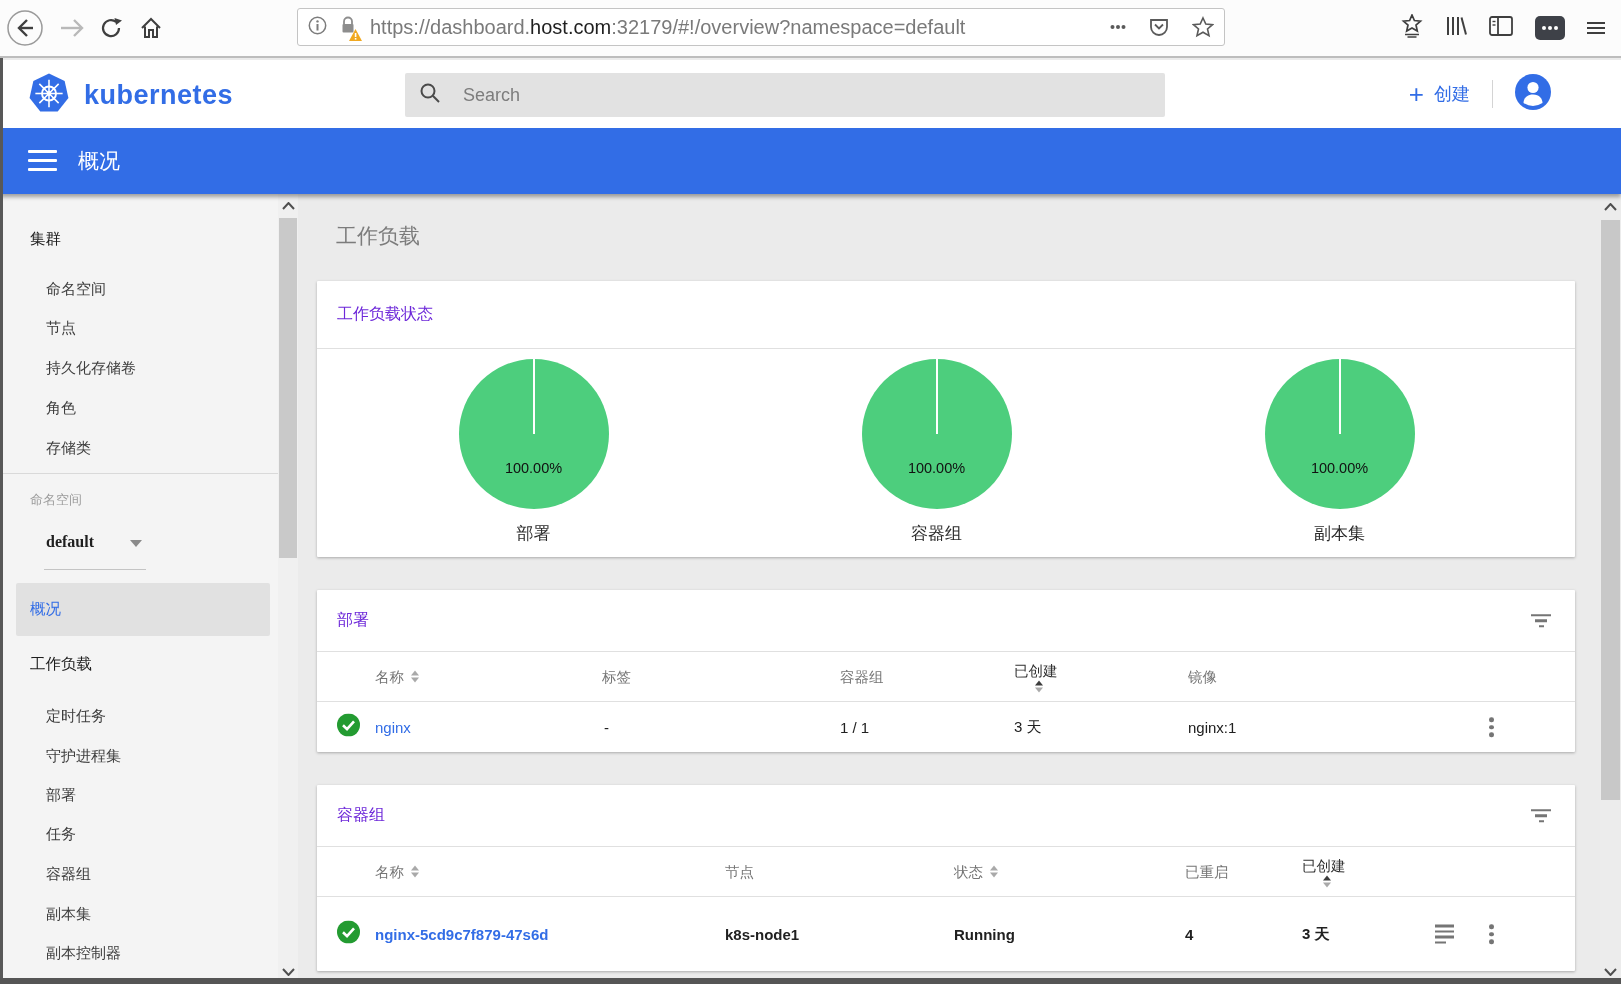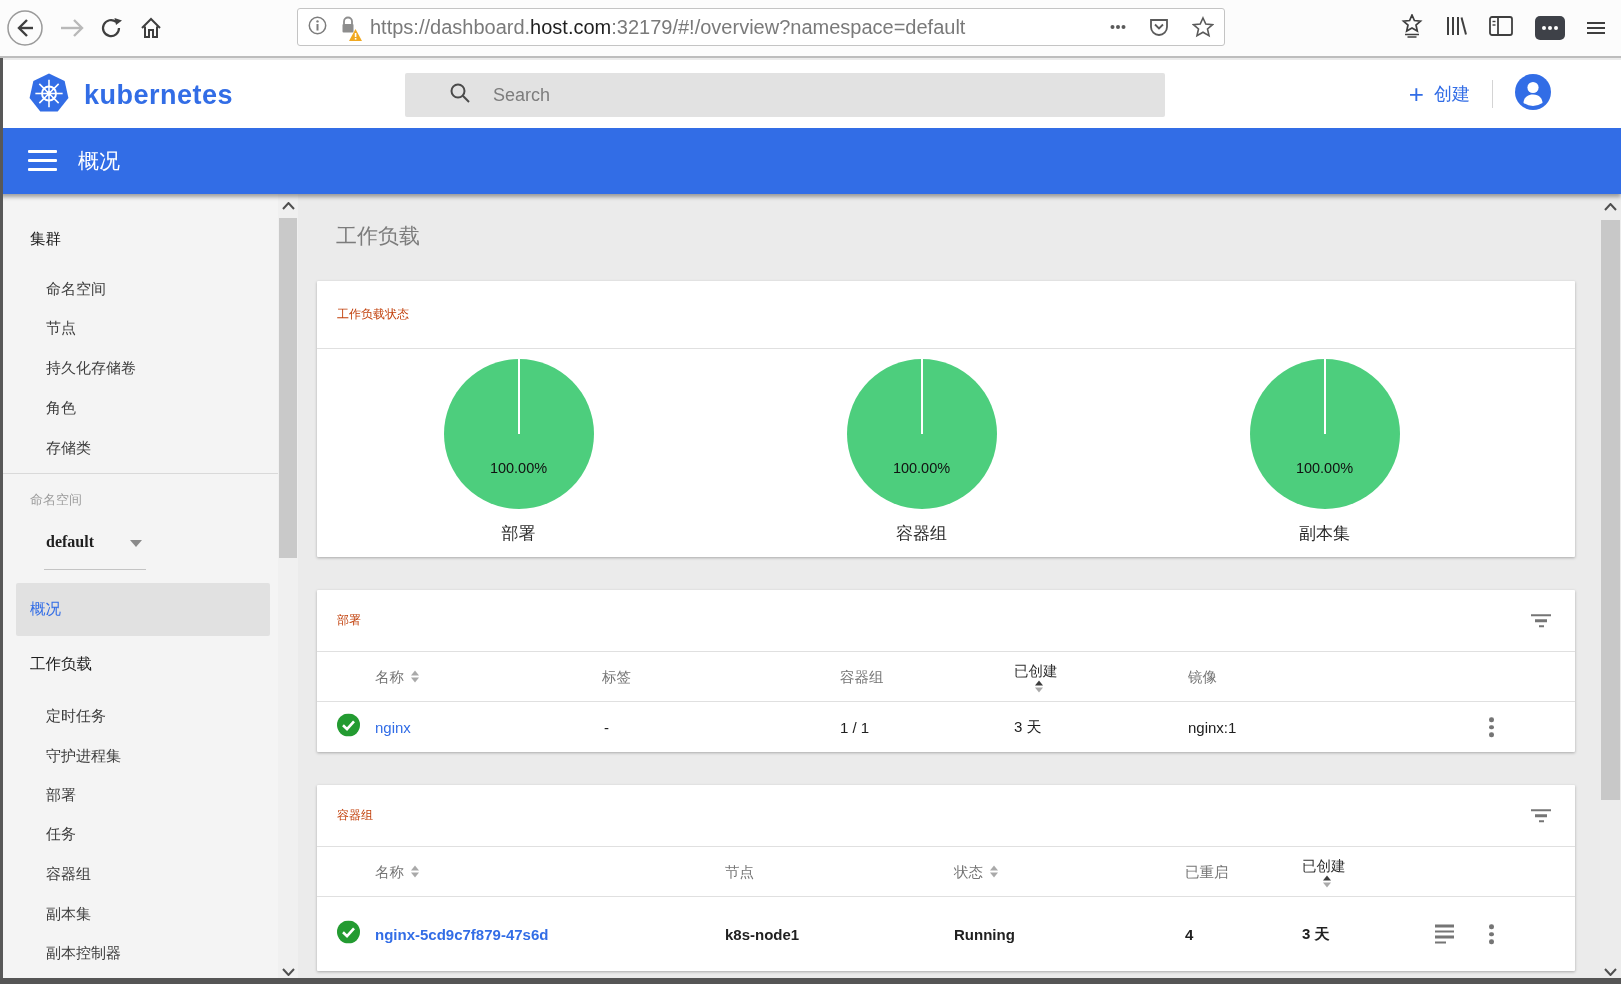--- a/index.html
+++ b/index.html
@@ -17,21 +17,21 @@
   .page-action { margin-left:22px; display:flex; align-items:center; }
   .chrome-right { position:absolute; right:16px; top:0; height:56px; display:flex; align-items:center; gap:22px; }
   .badge-dark { width:30px; height:24px; background:#3e4148; border-radius:5px; display:flex; align-items:center; justify-content:center; gap:2px; }
   .badge-dark i { width:4px; height:4px; border-radius:50%; background:#fff; display:block; }
   .burger span { display:block; width:18px; height:2px; background:#3f3f3f; margin:3px 0; }
 
   
   .appheader { position:absolute; left:0; top:60px; width:1621px; height:68px; background:#fff; z-index:30; }
   .brand { position:absolute; left:28px; top:13px; display:flex; align-items:center; gap:14px; }
   .brand-name { font-size:27px; font-weight:bold; color:#326de6; letter-spacing:0.5px; }
-  .searchbox { position:absolute; left:405px; top:13px; width:760px; height:44px; background:#e2e2e2; border-radius:2px; display:flex; align-items:center; padding-left:44px; }
+  .searchbox { position:absolute; left:405px; top:13px; width:760px; height:44px; background:#e2e2e2; border-radius:2px; display:flex; align-items:center; padding-left:14px; }
   .searchbox input { border:none; outline:none; background:transparent; margin-left:22px; font-size:18px; color:#424242; width:600px; font-family:"Liberation Sans",sans-serif; }
   .searchbox input::placeholder { color:#7d7d7d; }
   .header-right { position:absolute; right:70px; top:0; height:68px; display:flex; align-items:center; gap:22px; }
   .create-btn { display:flex; align-items:center; gap:10px; color:#326de6; cursor:pointer; }
   .create-plus { font-size:26px; font-weight:400; line-height:20px; }
   .create-label { font-size:18px; }
   .vdivider { width:1px; height:28px; background:#d4d4d4; }
 
   
   .bluebar { position:absolute; left:0; top:128px; width:1621px; height:66px; background:#326de6; box-shadow:0 3px 4px rgba(0,0,0,0.35); z-index:20; }
@@ -63,27 +63,27 @@
   .main-bg { position:absolute; left:298px; top:194px; width:1302px; height:790px; background:#ebebeb; }
   .page-title { position:absolute; left:336px; top:222px; font-size:21px; color:#7c7c7c; z-index:11; }
 
   .card { position:absolute; left:317px; width:1258px; background:#fff; box-shadow:0 1px 3px rgba(0,0,0,0.28); border-radius:1px; z-index:11; }
   .card-status { top:281px; height:276px; }
   .card-deploy { top:590px; height:162px; }
   .card-pods   { top:785px; height:186px; }
 
   .card-title-row { position:relative; height:62px; border-bottom:1px solid #e0e0e0; }
   .card-status .card-title-row { height:68px; }
-  .card-title { position:absolute; left:20px; top:0; bottom:0; display:flex; align-items:center; font-size:12px; color:#c2410c; }
+  .card-title { position:absolute; left:20px; top:0; bottom:0; display:flex; align-items:center; font-size:16px; color:#6d28d9; }
   .filter-btn { position:absolute; right:20px; top:50%; transform:translateY(-50%); cursor:pointer; padding:4px; }
   .filter-btn i { display:block; background:#757575; height:2.5px; margin:3px auto; }
   .filter-btn .f1{ width:20px; } .filter-btn .f2{ width:12px; } .filter-btn .f3{ width:5px; }
 
   
-  .charts { display:flex; height:207px; }
+  .charts { display:flex; height:207px;padding-left:15px; }
   .chart-col { width:403px; text-align:center; }
   .pie { position:relative; width:150px; height:150px; border-radius:50%; background:#4dce7d; margin:10px auto 0 auto; }
   .pie::after { content:""; position:absolute; left:calc(50% - 1px); top:0; width:2px; height:50%; background:#fff; }
   .pie .pct { position:absolute; left:0; right:0; top:101px; font-size:14.5px; color:#111; }
   .chart-label { margin-top:13px; font-size:17px; color:#2b2b2b; }
 
   
   .thead { position:relative; height:50px; border-bottom:1px solid #e0e0e0; }
   .th { position:absolute; top:50%; transform:translateY(-50%); font-size:14.5px; color:#757575; white-space:nowrap; display:flex; align-items:center; }
   .th.active { color:#2f2f2f;flex-direction:column; }

